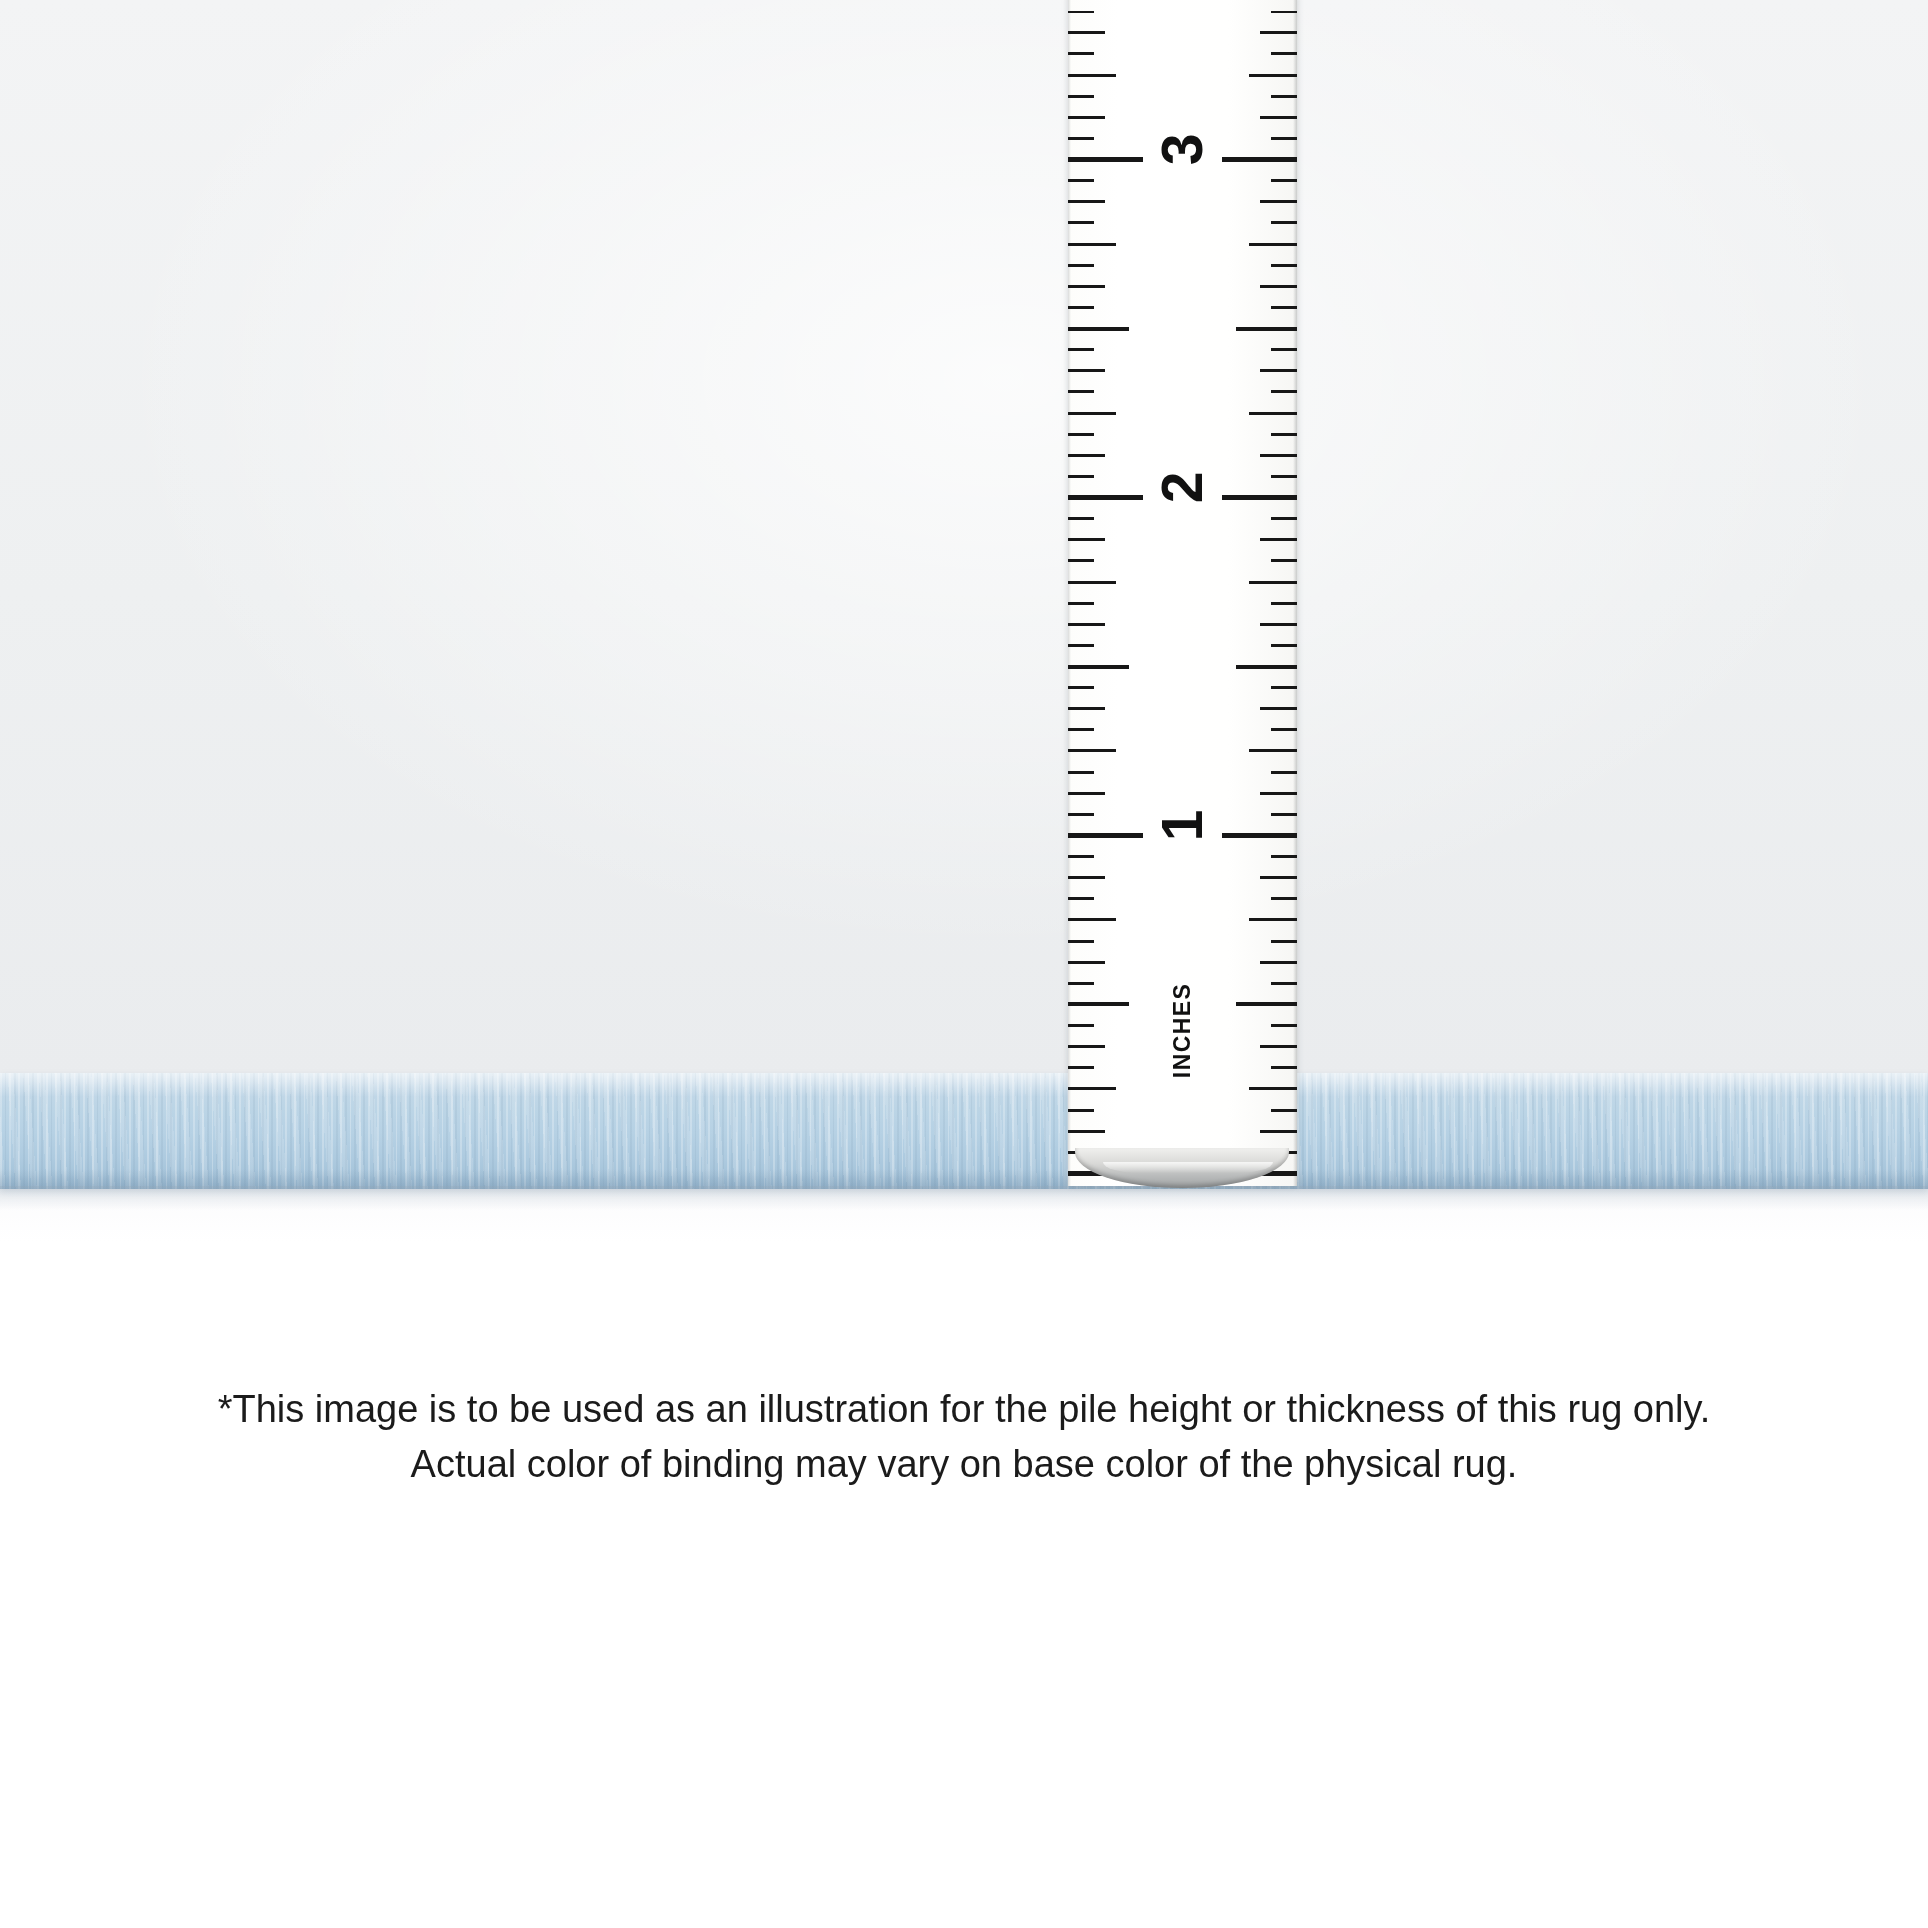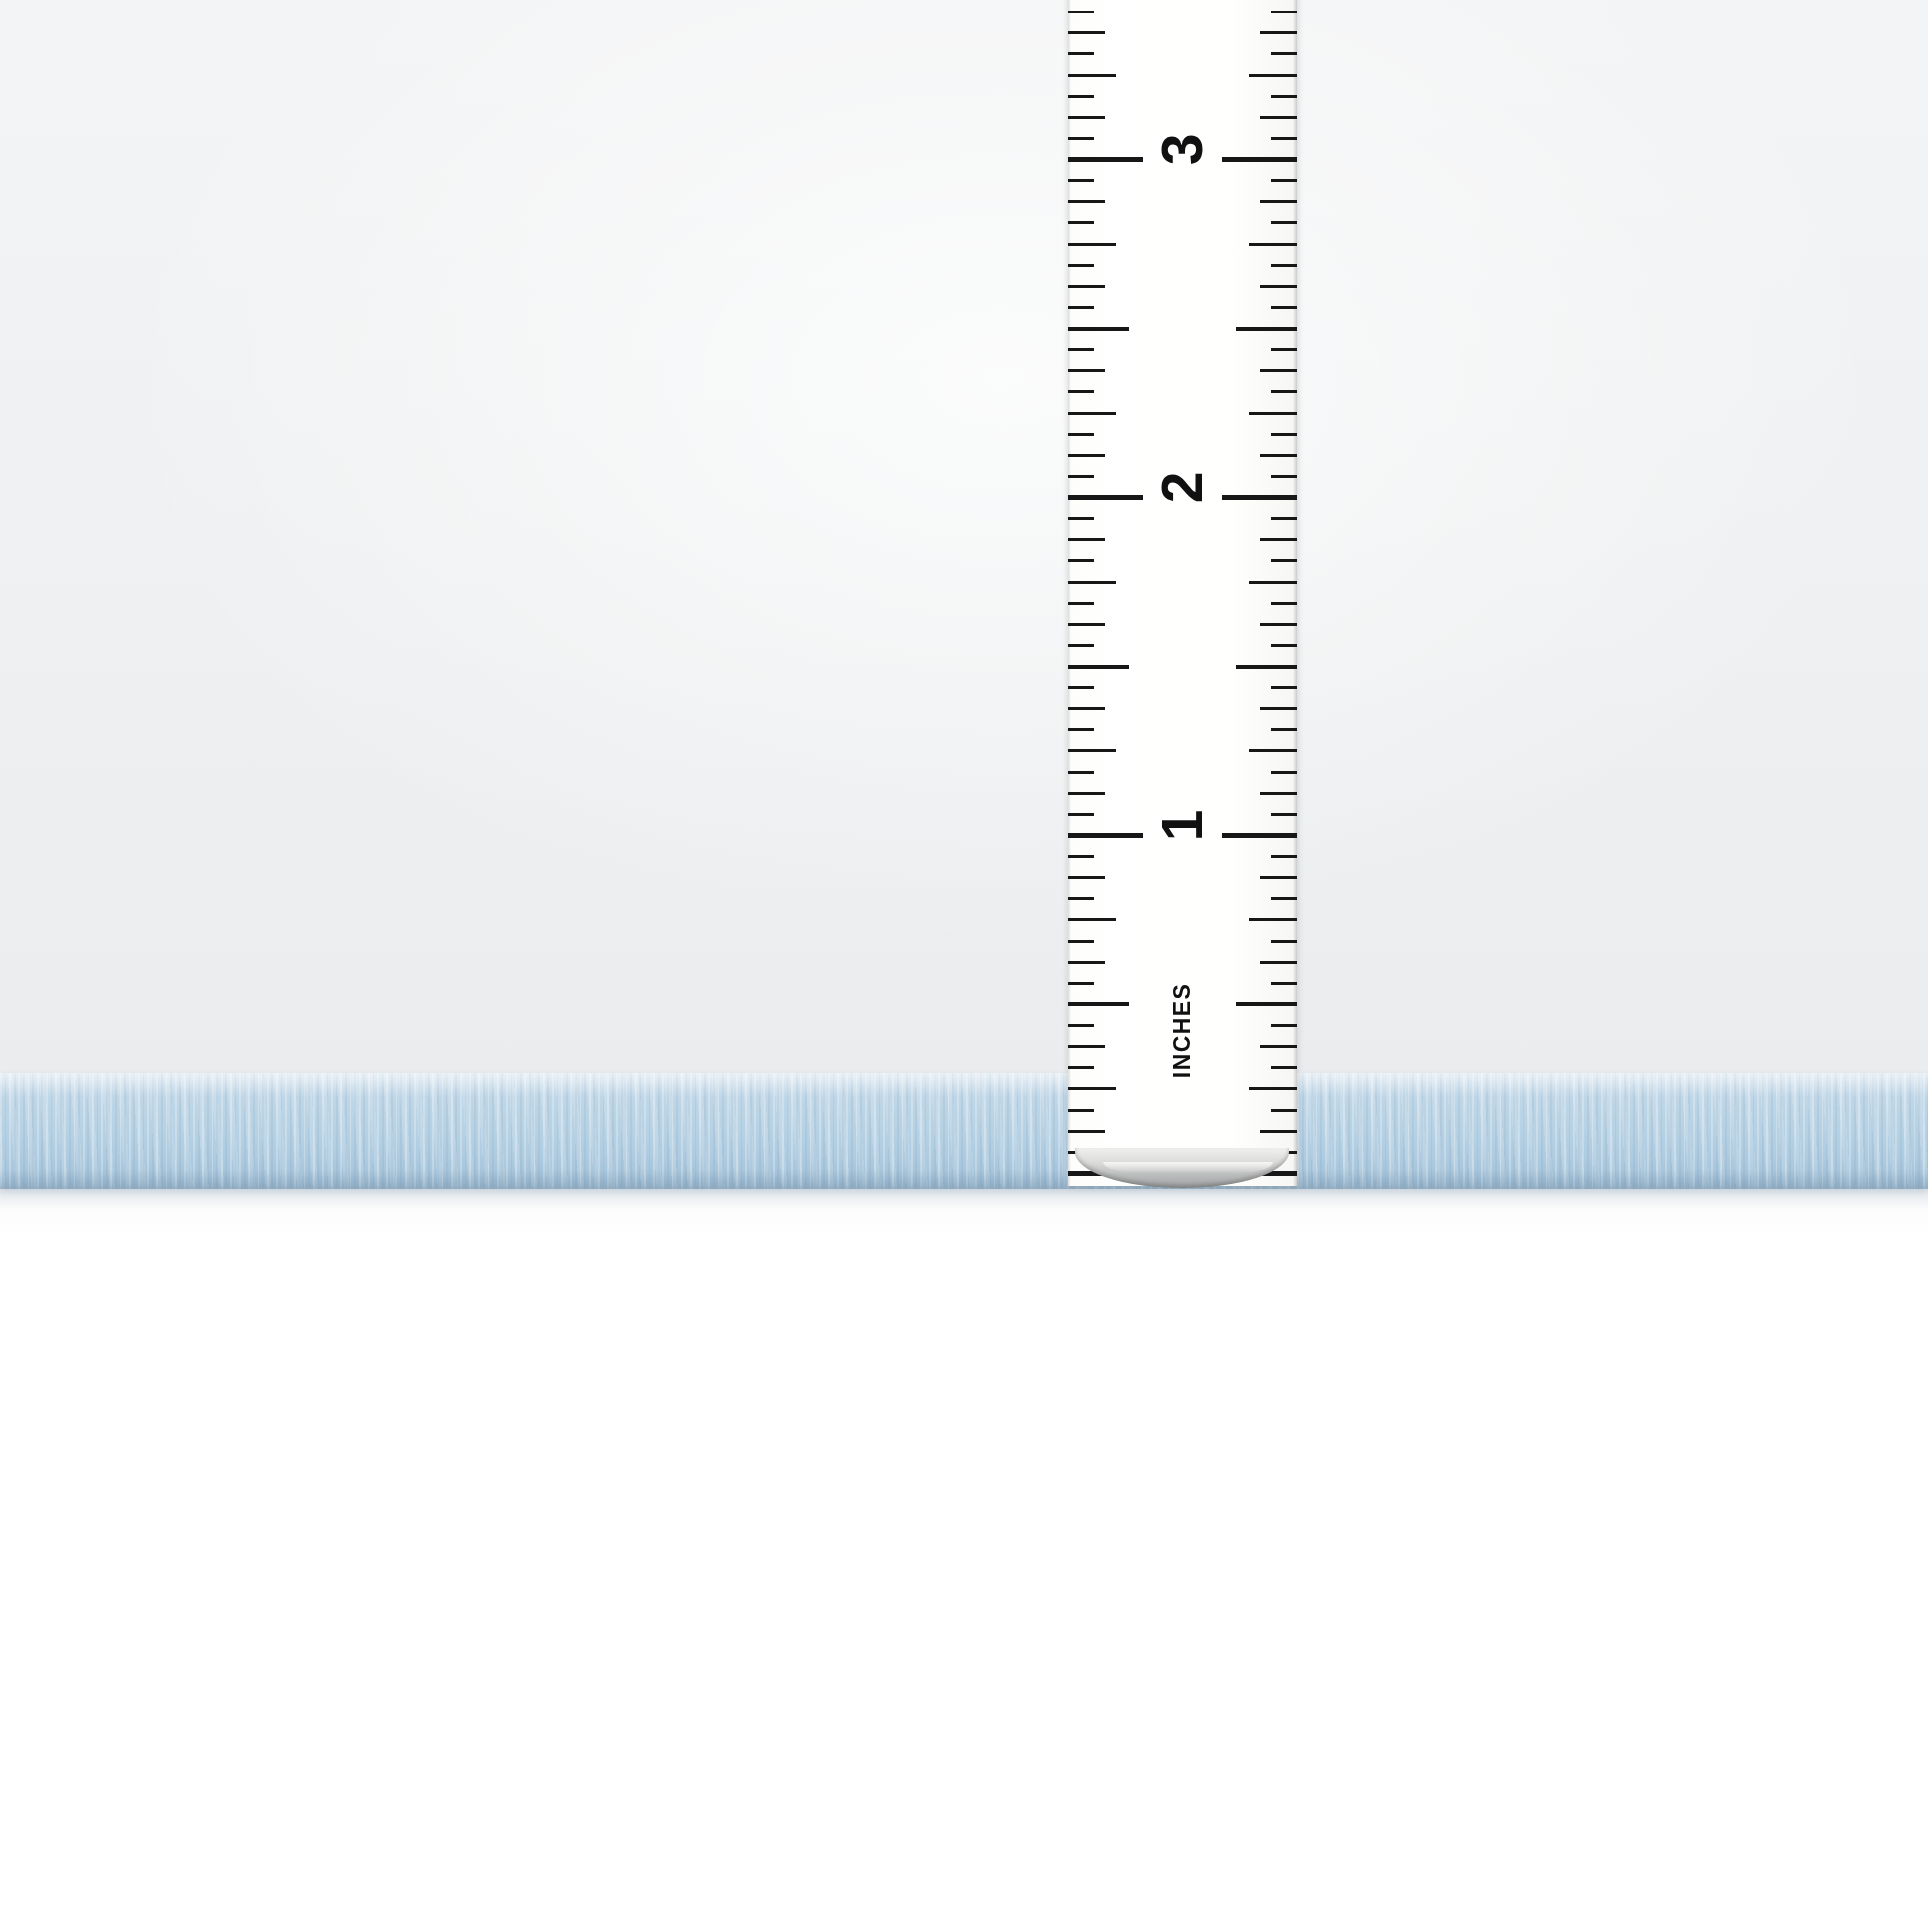--- a/index.html
+++ b/index.html
@@ -360,15 +360,19 @@
             <div class="num" style="left: 85px; top: 125px; width: 59px; text-align: center;">3</div>
           </div>
         <div class="inches-label" id="inches-label" style="left: 55px; top: 1021px; width: 119px; text-align: center;">INCHES</div>
       </div>
       <div class="ruler-tip">
         <div class="ruler-tip-hi"></div>
       </div>
     </div>
   </div>
 
+  <div class="caption">
+    <span class="line">*This image is to be used as an illustration for the pile height or thickness of this rug only.</span>
+    <span class="line">Actual color of binding may vary on base color of the physical rug.</span>
+  </div>
 
 </div>
 
 
 </body></html>

